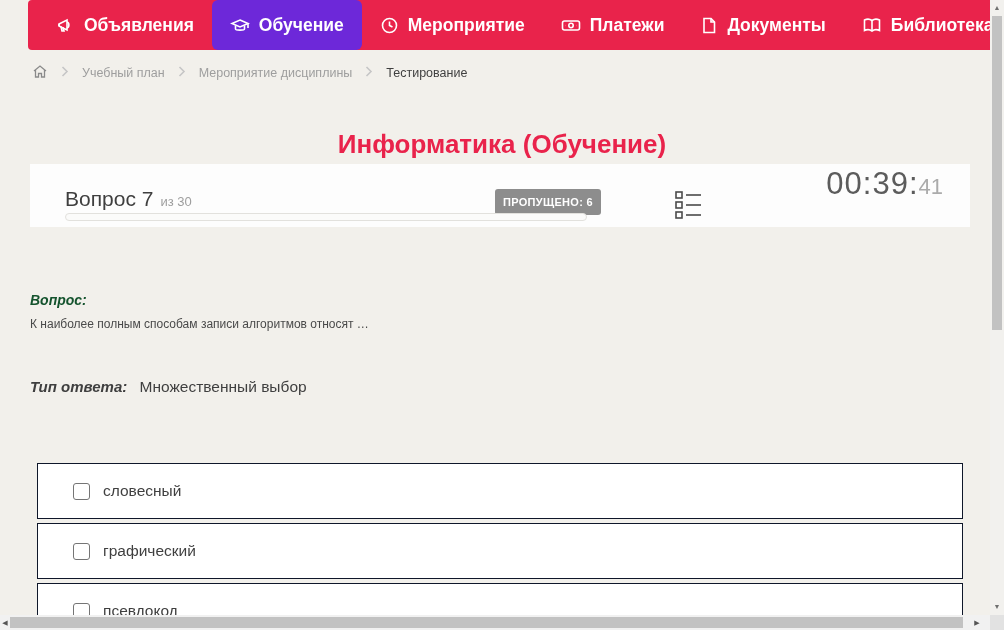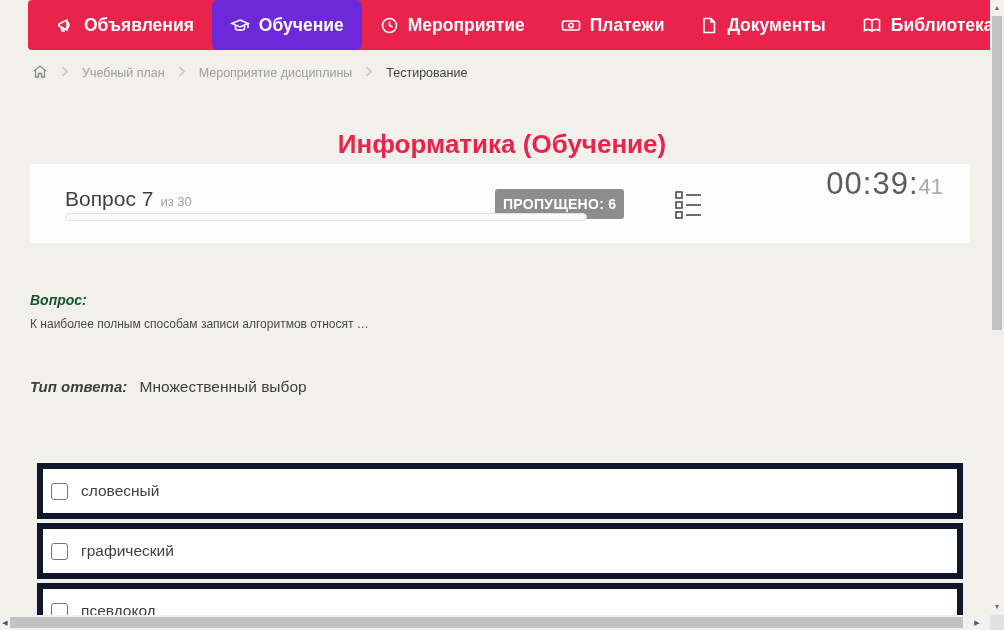--- a/index.html
+++ b/index.html
@@ -31,31 +31,31 @@
   }
   .crumb{cursor:pointer;}
   .crumb.current{color:#3F3F3F;}
   
   .page-title{
     position:absolute;left:0;top:112px;width:1004px;
     text-align:center;font-size:26px;font-weight:bold;color:#E9234B;
   }
   
   .quiz-card{
-    position:absolute;left:30px;top:164px;width:940px;height:79px;
+    position:absolute;left:30px;top:164px;width:940px;height:63px;
     background:#FDFDFD;
   }
   .q-number{
     position:absolute;left:35px;top:23px;
     font-size:21px;color:#3F3F3F;
   }
   .q-of{font-size:13px;color:#9E9E9E;margin-left:7px;}
   .skip-badge{
     position:absolute;left:465px;top:25px;
-    background:#8D8D8D;color:#fff;font-size:14px;font-weight:bold;
+    background:#8D8D8D;color:#fff;font-size:11px;font-weight:bold;
     padding:7px 8px;border-radius:3px;letter-spacing:.3px;
   }
   .progress-track{
     position:absolute;left:35px;top:49px;width:520px;height:6px;
     background:#FBFBFA;border:1px solid #E2E1DD;border-radius:5px;overflow:hidden;
   }
   .progress-fill{height:100%;background:#E9234B;width:0;border-radius:5px;}
   .qlist-btn{position:absolute;left:645px;top:26px;cursor:pointer;}
   .timer{
     position:absolute;right:27px;top:2px;width:220px;text-align:right;
@@ -73,22 +73,22 @@
   }
   .answer-type{
     position:absolute;left:30px;top:378px;font-size:15px;color:#3F3F3F;
   }
   .answer-type .lbl{font-weight:bold;font-style:italic;}
   .answer-type .val{margin-left:8px;font-size:15.5px;color:#3F3F3F;}
   
   .options{position:absolute;left:37px;top:463px;width:926px;}
   .option{
     box-sizing:border-box;height:56px;margin-bottom:4px;
-    background:#FFFFFF;border:6px solid #0f172a;
-    display:flex;align-items:center;padding-left:8px;gap:13px;cursor:pointer;
+    background:#FFFFFF;border:1px solid #0f172a;
+    display:flex;align-items:center;padding-left:35px;gap:13px;cursor:pointer;
   }
   .option input[type=checkbox]{
     appearance:none;-webkit-appearance:none;margin:0;
     width:17px;height:17px;border:1px solid #757575;border-radius:3px;
     background:#fff;cursor:pointer;
   }
   .option .opt-label{font-size:15.5px;color:#3F3F3F;}
   
   .vscroll{
     position:absolute;right:0;top:0;width:14px;height:615px;

